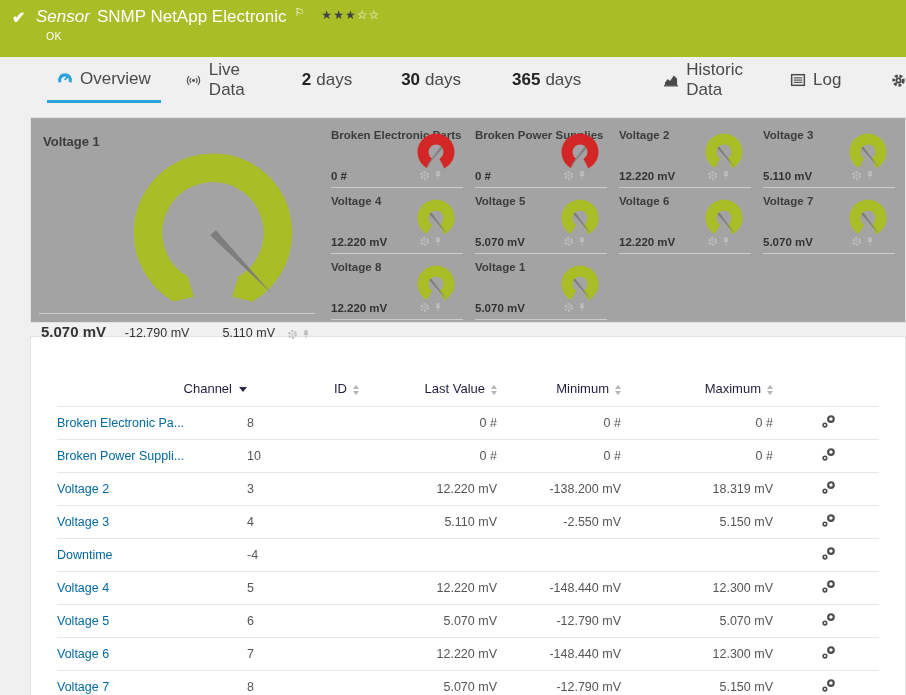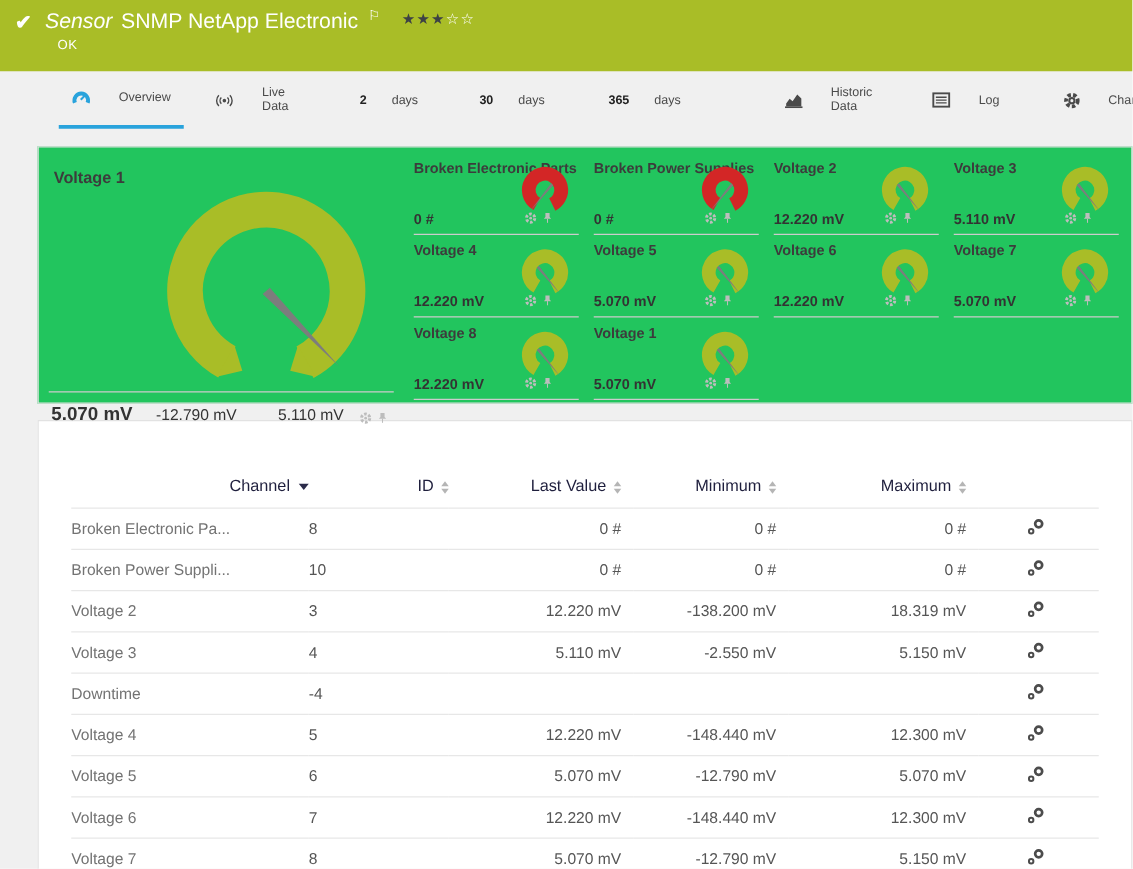--- a/index.html
+++ b/index.html
@@ -21,35 +21,35 @@
   .check-icon{position:absolute;left:12px;top:8px;font-size:16px;font-weight:bold;}
   .title-row{position:absolute;left:36px;top:7px;display:flex;align-items:baseline;gap:7px;font-size:17px;}
   .sensor-kind{font-style:italic;}
   .flag-icon{font-size:11px;position:relative;top:-6px;margin-left:1px;}
   .rating{margin-left:10px;font-size:12px;letter-spacing:1px;position:relative;top:-3px;}
   .star.filled{color:#3d4145;}
   .star.empty{color:#ffffff;}
   .status-ok{position:absolute;left:46px;top:30px;font-size:10.5px;font-weight:normal;letter-spacing:.4px;}
   
   .tab-bar{display:flex;align-items:stretch;height:46px;padding-left:47px;}
-  .tab{display:flex;align-items:center;gap:22px;font-size:10px;color:#4a4a4a;cursor:pointer;padding:0 2px;}
+  .tab{display:flex;align-items:center;gap:7px;font-size:17px;color:#4a4a4a;cursor:pointer;padding:0 2px;}
   .tab.active{border-bottom:3px solid var(--blue);padding:0 10px;}
   .tab:nth-of-type(1){margin-right:22px;}
   .tab:nth-of-type(2){margin-right:53px;}
   .tab:nth-of-type(3){margin-right:45px;}
   .tab:nth-of-type(4){margin-right:47px;}
   .tab:nth-of-type(5){margin-right:78px;}
   .tab:nth-of-type(6){margin-right:43px;}
   .tab:nth-of-type(7){margin-right:46px;}
   .tab-prefix{font-weight:bold;color:#222;margin-right:-2px;}
   .tab-icon{display:inline-flex;align-items:center;}
   .tab-icon svg{display:block;}
   
   .gauges-panel{
-    margin:14px 0 0 30px;width:876px;height:206px;background:#22c55e;
+    margin:14px 0 0 30px;width:876px;height:206px;background:#a3a3a3;
     border:1px solid #e2e2e2;display:flex;padding:8px 10px 8px 8px;
   }
   .big-tile{width:276px;position:relative;display:flex;flex-direction:column;
     border-bottom:1px solid #ccc;height:188px;padding:3px 4px 0 2px;}
   .big-name{font-size:13px;font-weight:700;color:#3c3c3c;padding:5px 0 0 2px;}
   .big-gauge{flex:1;display:flex;justify-content:center;align-items:center;padding-left:74px;color:var(--green);}
   .big-bottom{display:flex;align-items:baseline;font-size:12.5px;color:#333;padding-bottom:7px;}
   .big-value{font-size:15px;font-weight:bold;margin-right:auto;}
   .scale-min{margin-right:33px;}
   .scale-max{margin-right:12px;}
@@ -65,21 +65,21 @@
   .mini-tile .tile-icons{position:absolute;right:20px;bottom:2px;}
   .big-bottom .tile-icons{align-self:flex-end;position:relative;top:3px;}
   
   .table-panel{margin:13px 0 0 30px;width:876px;height:400px;background:#fff;
     border:1px solid #e2e2e2;padding:40px 26px 10px;}
   table{width:100%;border-collapse:collapse;table-layout:fixed;font-size:12.5px;}
   th{text-align:right;font-weight:400;color:#1f1f3d;font-size:13px;padding:4px 0 10px;cursor:pointer;}
   th.num{text-align:right;padding-right:10px;}
   td{padding:7px 0;border-top:1px solid #e7e7e7;color:#555;}
   td.num{text-align:right;padding-right:10px;}
-  td.c-channel{color:#737373;white-space:nowrap;overflow:hidden;}
+  td.c-channel{color:#0369a1;white-space:nowrap;overflow:hidden;}
   td.c-icon{padding-left:38px;}
   thead tr{border-bottom:1px solid #dcdcdc;}
   .sort-arrows{display:inline-flex;flex-direction:column;gap:2px;margin-left:6px;vertical-align:middle;}
   .tri-up{width:0;height:0;border-left:3.5px solid transparent;border-right:3.5px solid transparent;border-bottom:4px solid #b5b5b5;}
   .tri-dn{width:0;height:0;border-left:3.5px solid transparent;border-right:3.5px solid transparent;border-top:4px solid #b5b5b5;}
   .tri-dn-dark{display:inline-block;width:0;height:0;border-left:4.5px solid transparent;border-right:4.5px solid transparent;border-top:5.5px solid #2b2b4a;margin-left:7px;vertical-align:middle;}
   .wrench{display:inline-flex;cursor:pointer;}
 </style>
 </head>
 <body>

